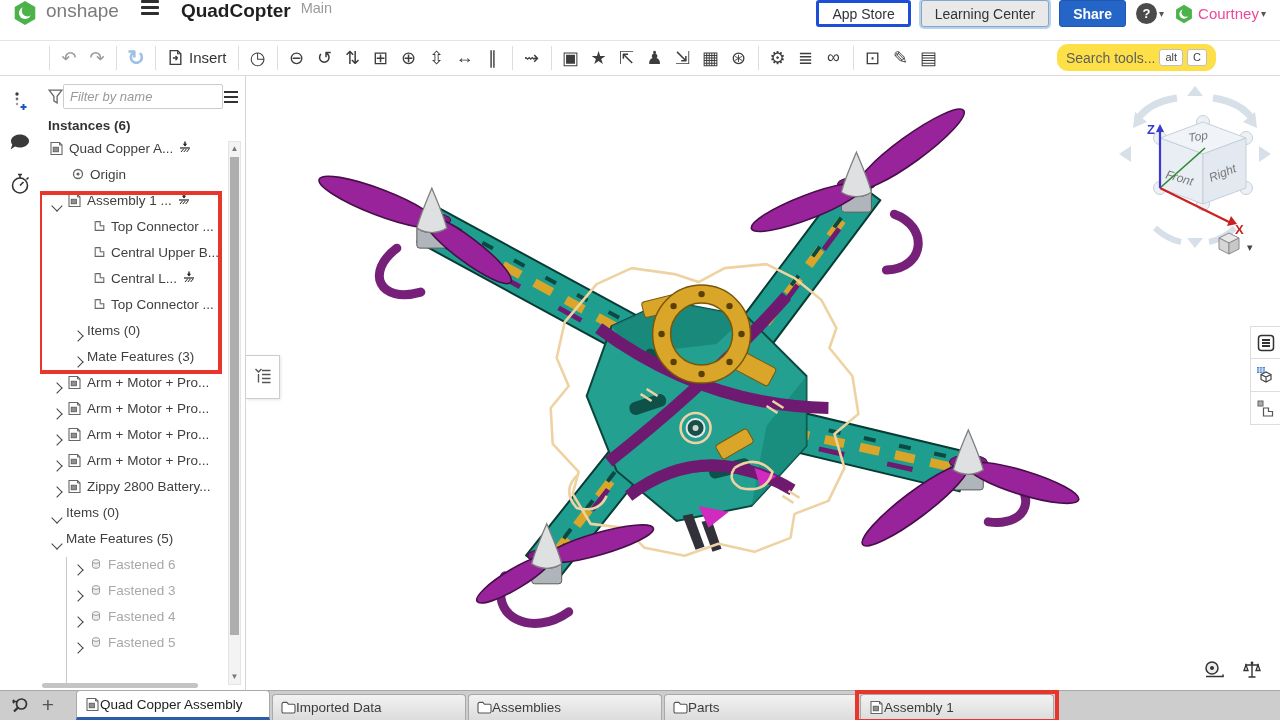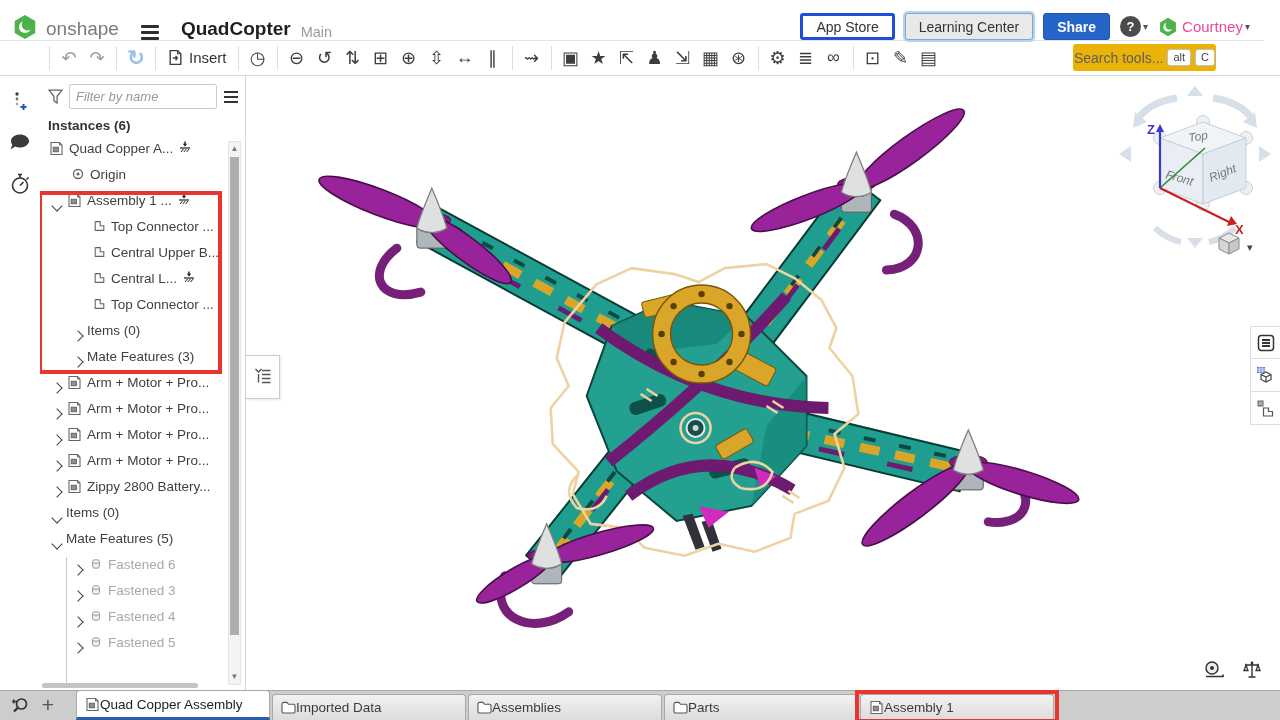--- a/index.html
+++ b/index.html
@@ -1,21 +1,21 @@
 <!DOCTYPE html>
 <html><head>
 <meta charset="utf-8">
 <style>
   html,body{margin:0;padding:0;background:#fff;}
   #app{position:relative;width:1280px;height:720px;overflow:hidden;
        font-family:"Liberation Sans",sans-serif;background:#fff;}
 
   
-  #header{position:absolute;top:0;left:0;right:16px;height:40px;background:#fff;
-          border-bottom:1px solid #e3e3e3;display:flex;align-items:flex-end;z-index:10;}
+  #header{position:absolute;top:0;left:0;right:0;height:40px;background:#fff;
+          border-bottom:1px solid #e3e3e3;display:flex;align-items:flex-start;z-index:10;}
   .logo-text{margin-left:8px;font-size:19px;color:#7b7b7b;}
   .burger{margin-left:22px;display:flex;flex-direction:column;gap:3.5px;cursor:pointer;}
   .burger span{width:18px;height:2.6px;background:#2e2e2e;border-radius:1px;}
   .doc-title{margin-left:22px;font-size:19px;font-weight:bold;color:#1f1f1f;}
   .ws-name{margin-left:10px;font-size:14.5px;color:#9a9a9a;}
   #header .right{margin-left:auto;display:flex;align-items:center;gap:10px;margin-right:14px;}
   .hbtn{height:27px;padding:0 13px;border-radius:3px;font-size:14px;display:flex;
         align-items:center;cursor:pointer;box-sizing:border-box;}
   .btn-appstore{background:#fff;border:3px solid #1d4ed8;color:#333;}
   .btn-learning{background:#e9e9e9;border:1px solid #7fa8cc;color:#333;
@@ -31,35 +31,35 @@
            border-bottom:1px solid #d9d9d9;display:flex;align-items:center;
            padding-left:44px;z-index:9;box-sizing:border-box;}
   #toolbar-icons{display:flex;align-items:center;height:36px;}
   .icon-btn{min-width:28px;height:28px;display:flex;align-items:center;justify-content:center;
             font-size:18px;color:#3d3d3d;cursor:pointer;}
   .icon-btn.gray{color:#9a9a9a;}
   .icon-btn.blue{color:#9cc0e8;font-size:21px;font-weight:bold;}
   .tb-divider{width:1px;height:24px;background:#ddd;margin:0 5px;flex:0 0 1px;}
   .tb-label{font-size:15px;color:#333;margin-left:5px;}
   .tb-insert{padding:0 6px;}
-  #search-tools{margin-left:auto;margin-right:64px;height:27px;background:#eab308;border-radius:3px;
-            display:flex;align-items:center;padding:0 1px;cursor:text;}
+  #search-tools{margin-left:auto;margin-right:64px;height:27px;background:#fde047;border-radius:11px;
+            display:flex;align-items:center;padding:0 9px;cursor:text;}
   #search-tools .stx{font-size:14px;color:#5f5f5f;}
   .keycap{background:#fff;border:1px solid #c0c0c0;border-radius:3px;font-size:11px;color:#444;
           padding:1px 5px;margin-left:4px;line-height:13px;}
 
   
   #rail{position:absolute;top:40px;left:0;width:40px;bottom:30px;background:#fff;
         display:flex;flex-direction:column;align-items:center;padding-top:7px;gap:13px;z-index:8;}
   .rail-btn{width:28px;height:28px;display:flex;align-items:center;justify-content:center;cursor:pointer;}
 
   
   #panel{position:absolute;top:76px;left:40px;width:206px;bottom:30px;background:#fff;
          border-right:1px solid #d5d5d5;box-sizing:border-box;z-index:2;}
-  #filter-row{display:flex;align-items:center;gap:6px;padding:8px 6px 6px 8px;}
+  #filter-row{display:flex;align-items:center;padding:8px 6px 6px 8px;}
   #filter-input{flex:1;min-width:0;height:25px;border:1px solid #ccc;border-radius:2px;
          padding:0 6px;font-size:13px;font-family:"Liberation Sans",sans-serif;color:#444;box-sizing:border-box;width:118px;}
   #filter-input::placeholder{color:#999;font-style:italic;}
   #instances-label{height:20px;padding:3px 0 3px 8px;font-size:13.5px;font-weight:bold;color:#333;}
   .tree-row{height:26px;display:flex;width:186px;box-sizing:border-box;
          font-size:13.5px;color:#3f3f3f;cursor:pointer;white-space:nowrap;}
   .tree-row.muted{color:#a8a8a8;}
   .chev-wrap{width:18px;flex:0 0 18px;display:flex;align-items:center;justify-content:center;}
   .chev{display:inline-block;width:7px;height:7px;border-right:1.8px solid #444;border-bottom:1.8px solid #444;}
   .chev.right{transform:rotate(-45deg);}

